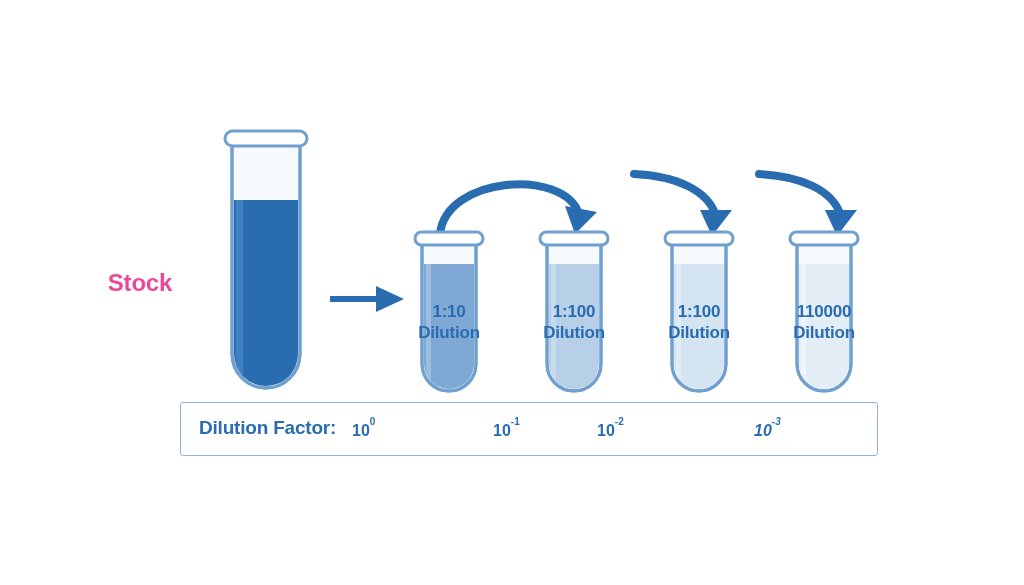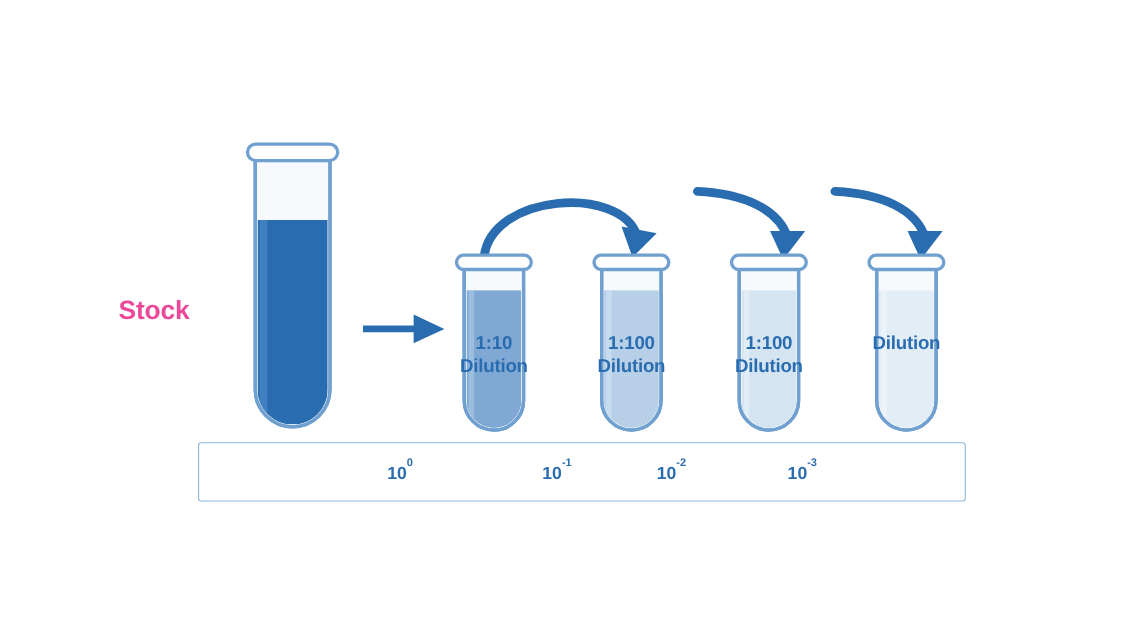--- a/index.html
+++ b/index.html
@@ -116,21 +116,21 @@
     top: 18px;
     width: 120px;
     color: #2A6CB0;
     font-size: 16px;
     font-weight: bold;
   }
   .factor-val sup { font-size: 10px; top: -0.55em; position: relative; }
   .fv-1 { left: 171px; }
   .fv-2 { left: 312px; }
   .fv-3 { left: 416px; }
-  .fv-4 { left: 535px; }
+  .fv-4 { left: 573px; font-style: italic; }
 </style>
 </head>
 <body>
 
 <div id="stage">
 
   <div class="stock-label">
     <div>Stock</div>
   </div>
 
@@ -247,24 +247,26 @@
   </div>
   <div class="tube-caption cap-2">
     <div>1:100</div>
     <div>Dilution</div>
   </div>
   <div class="tube-caption cap-3">
     <div>1:100</div>
     <div>Dilution</div>
   </div>
   <div class="tube-caption cap-4">
+    <div>110000</div>
     <div>Dilution</div>
   </div>
 
   <div class="factor-panel">
+    <div class="factor-title">Dilution Factor:</div>
 
     <div class="factor-val fv-1"><span>10</span><sup>0</sup></div>
 
     <div class="factor-val fv-2"><span>10</span><sup>-1</sup></div>
 
     <div class="factor-val fv-3"><span>10</span><sup>-2</sup></div>
 
     <div class="factor-val fv-4"><span>10</span><sup>-3</sup></div>
   </div>
 

